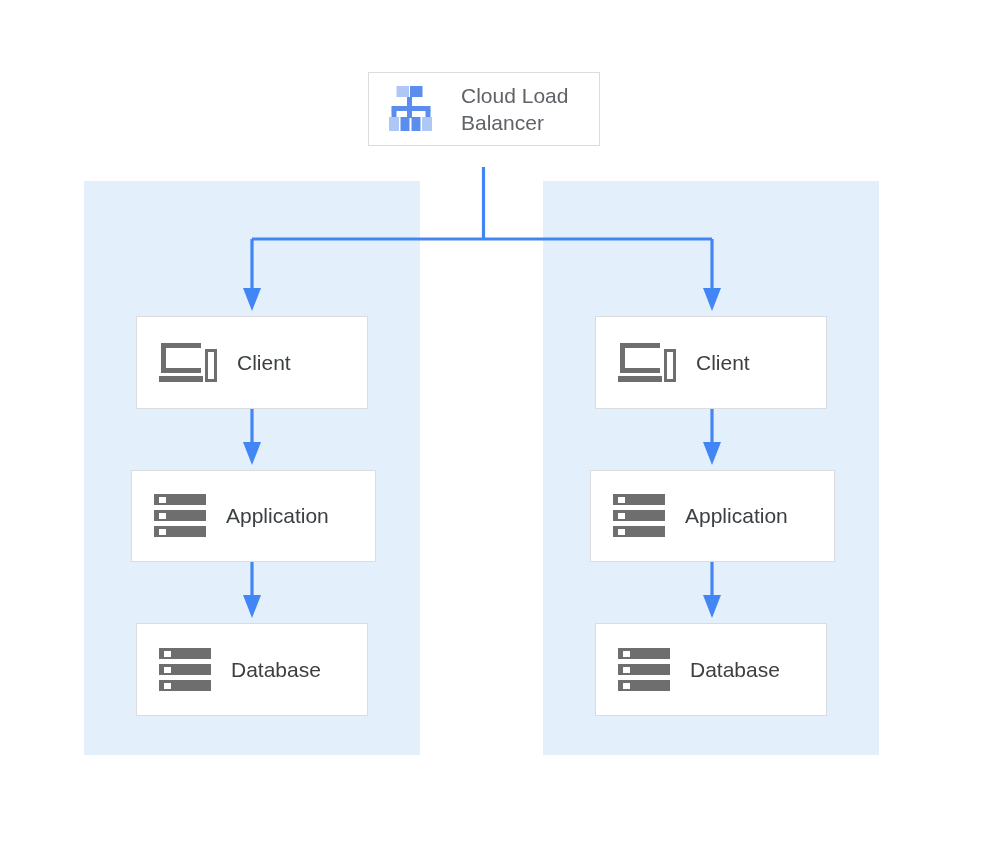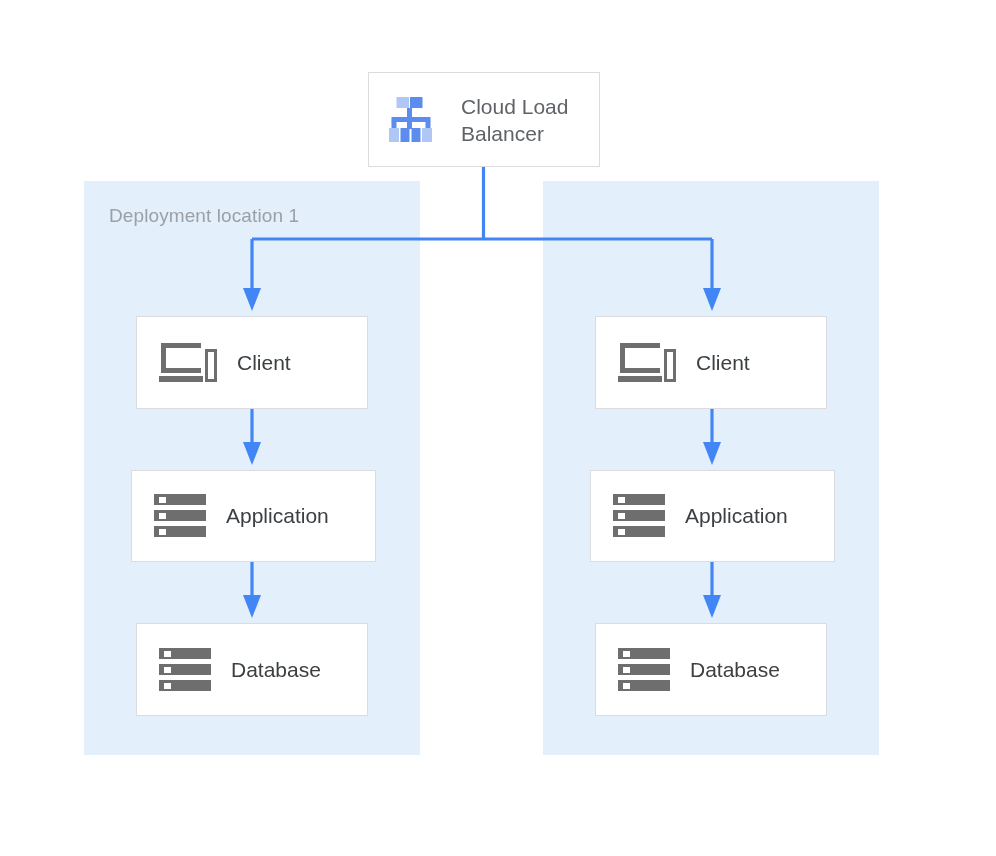--- a/index.html
+++ b/index.html
@@ -62,21 +62,21 @@
     line-height: 26px;
     color: #3c4043;
     white-space: nowrap;
   }
 
   
   #node-lb {
     left: 368px;
     top: 72px;
     width: 232px;
-    height: 95px;
+    height: 74px;
     padding-left: 20px;
   }
   #node-lb .node-label {
     margin-left: 16px;
     white-space: normal;
     color: #5f6368;
     font-size: 21px;
     line-height: 27px;
   }
 
@@ -100,21 +100,20 @@
   }
 </style>
 </head>
 <body>
 
 <div id="diagram">
 
   <div class="zone" id="zone-1"></div>
   <div class="zone" id="zone-2"></div>
 
-  <div class="zone-label" id="zone-1-label">Deployment location 1</div>
 
   <svg id="connectors" viewBox="0 0 996 856" width="996" height="856" xmlns="http://www.w3.org/2000/svg">
     <g fill="none" stroke="#4285f4" stroke-width="3.2" stroke-linecap="butt">
 
       <path d="M 483.5 167 L 483.5 239"></path>
 
       <path d="M 252 239 L 712 239"></path>
 
       <path d="M 252 239 L 252 289"></path>
 

